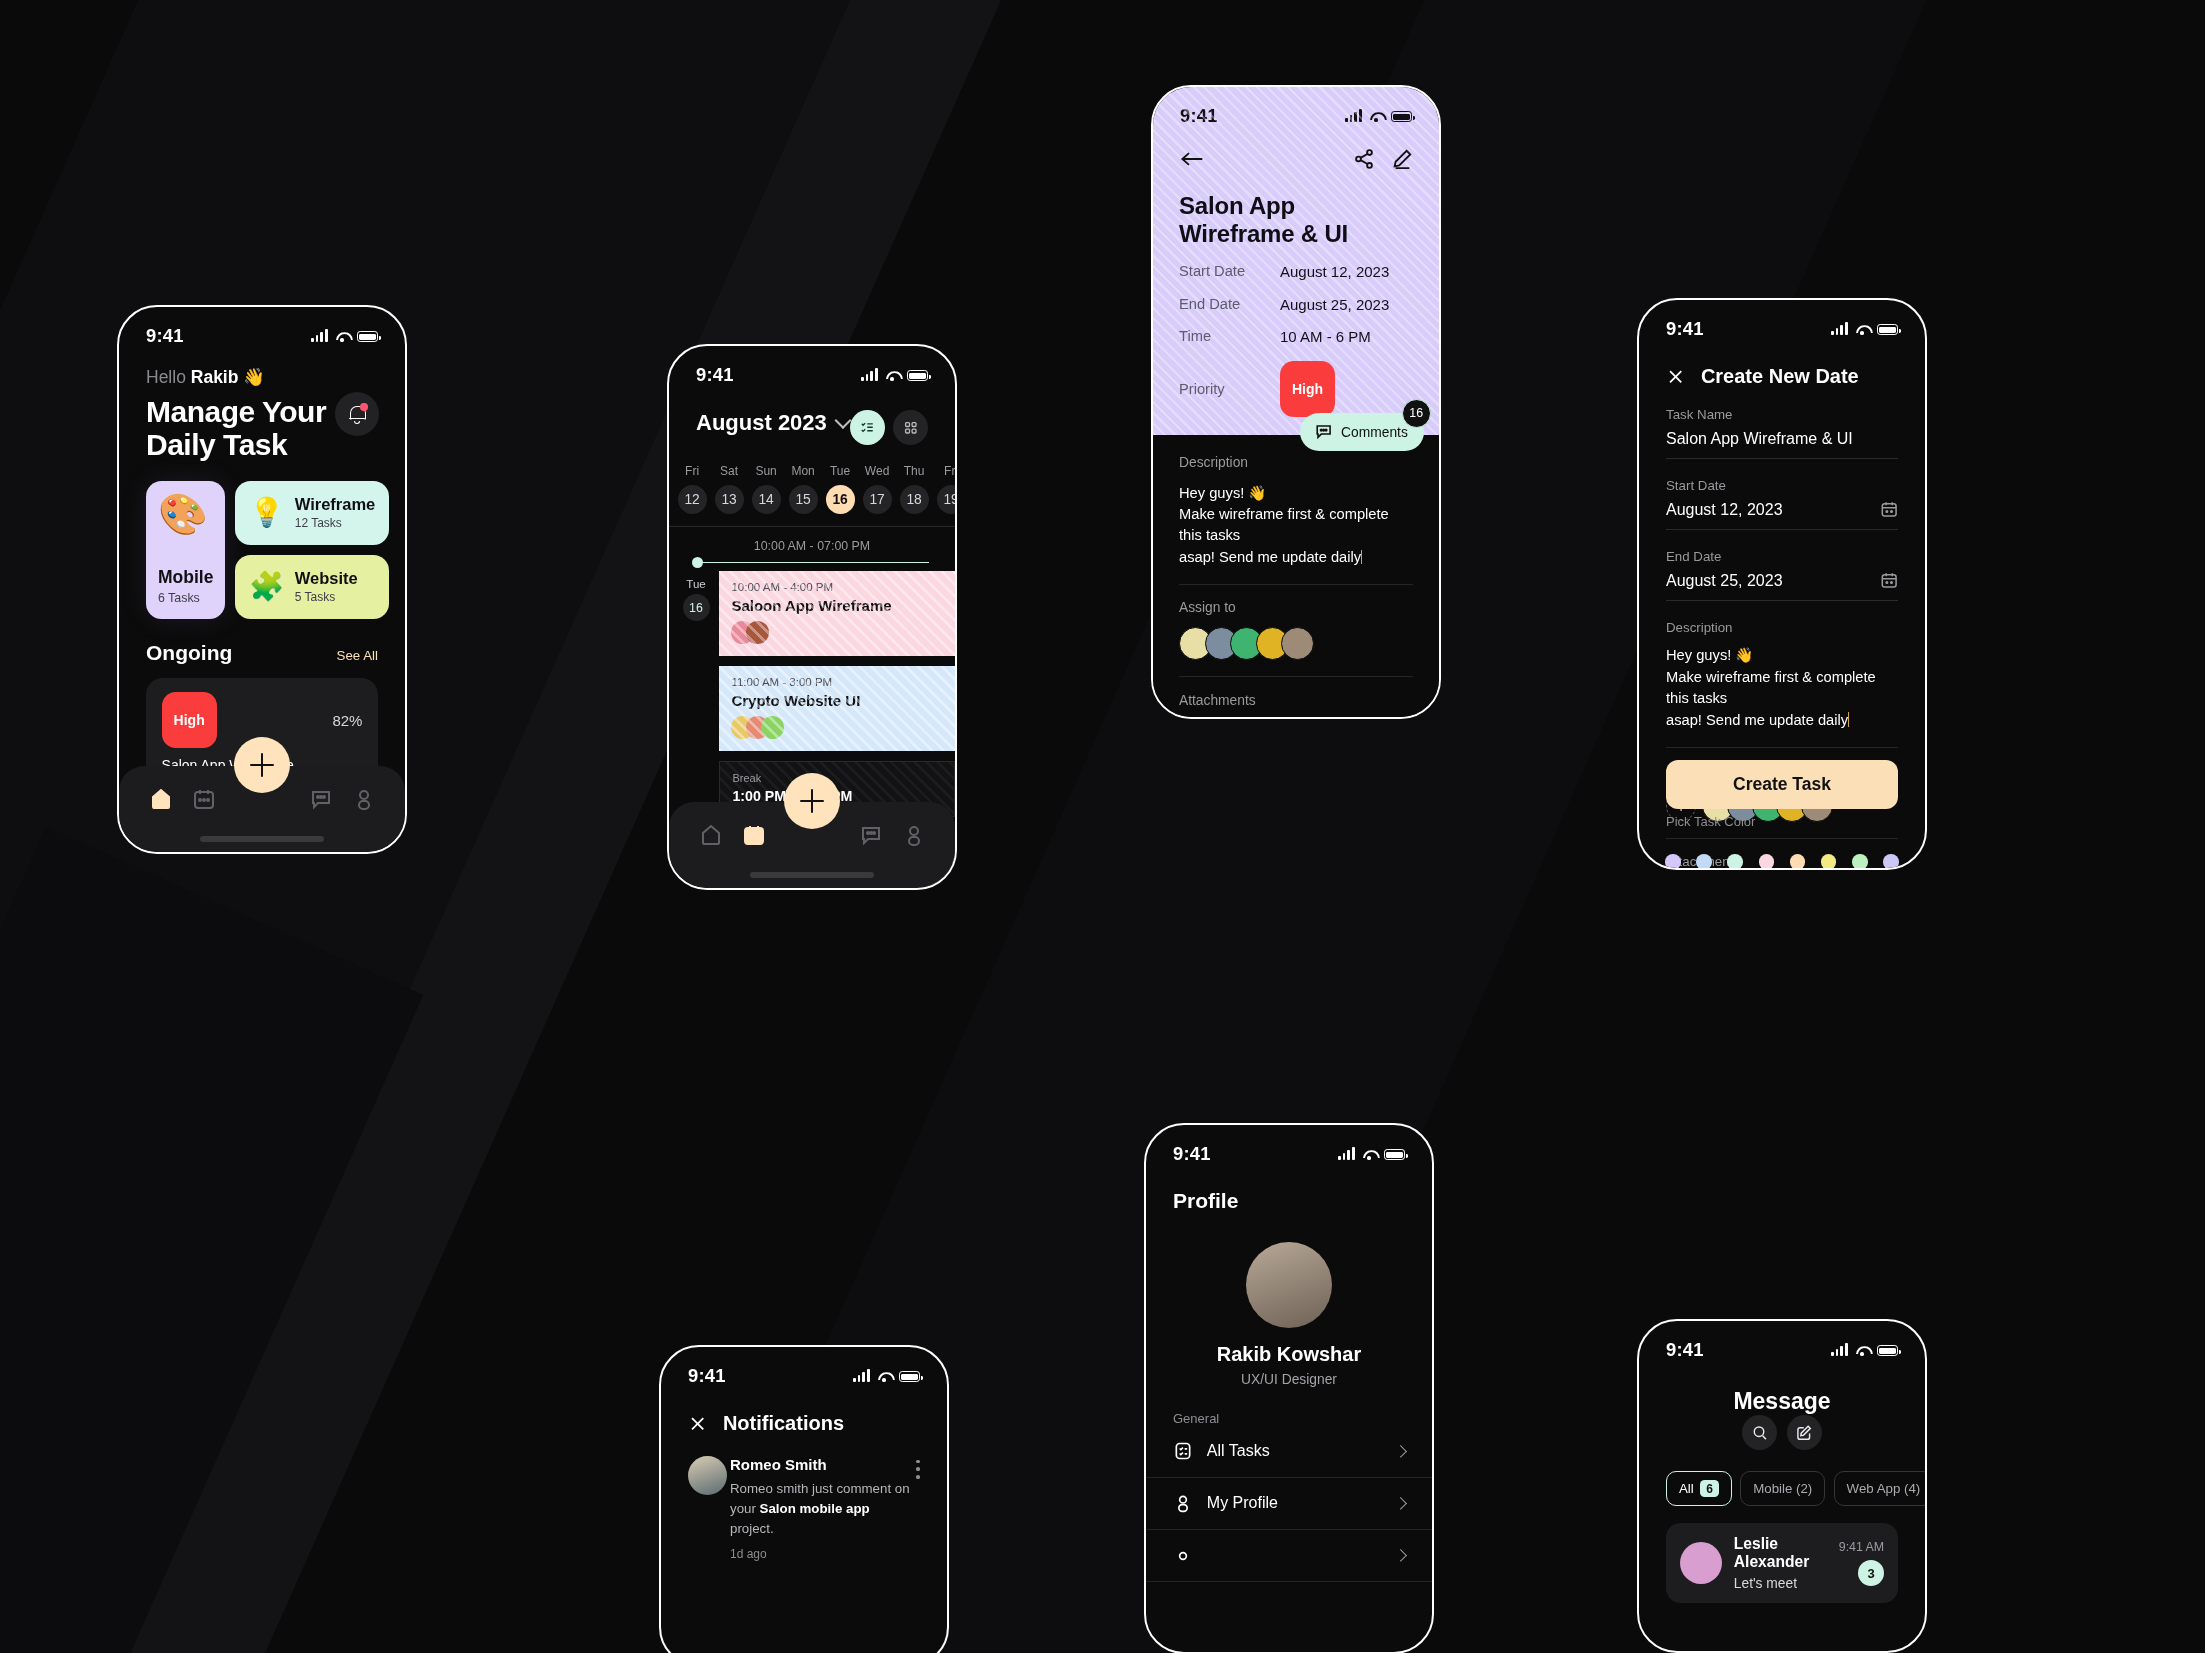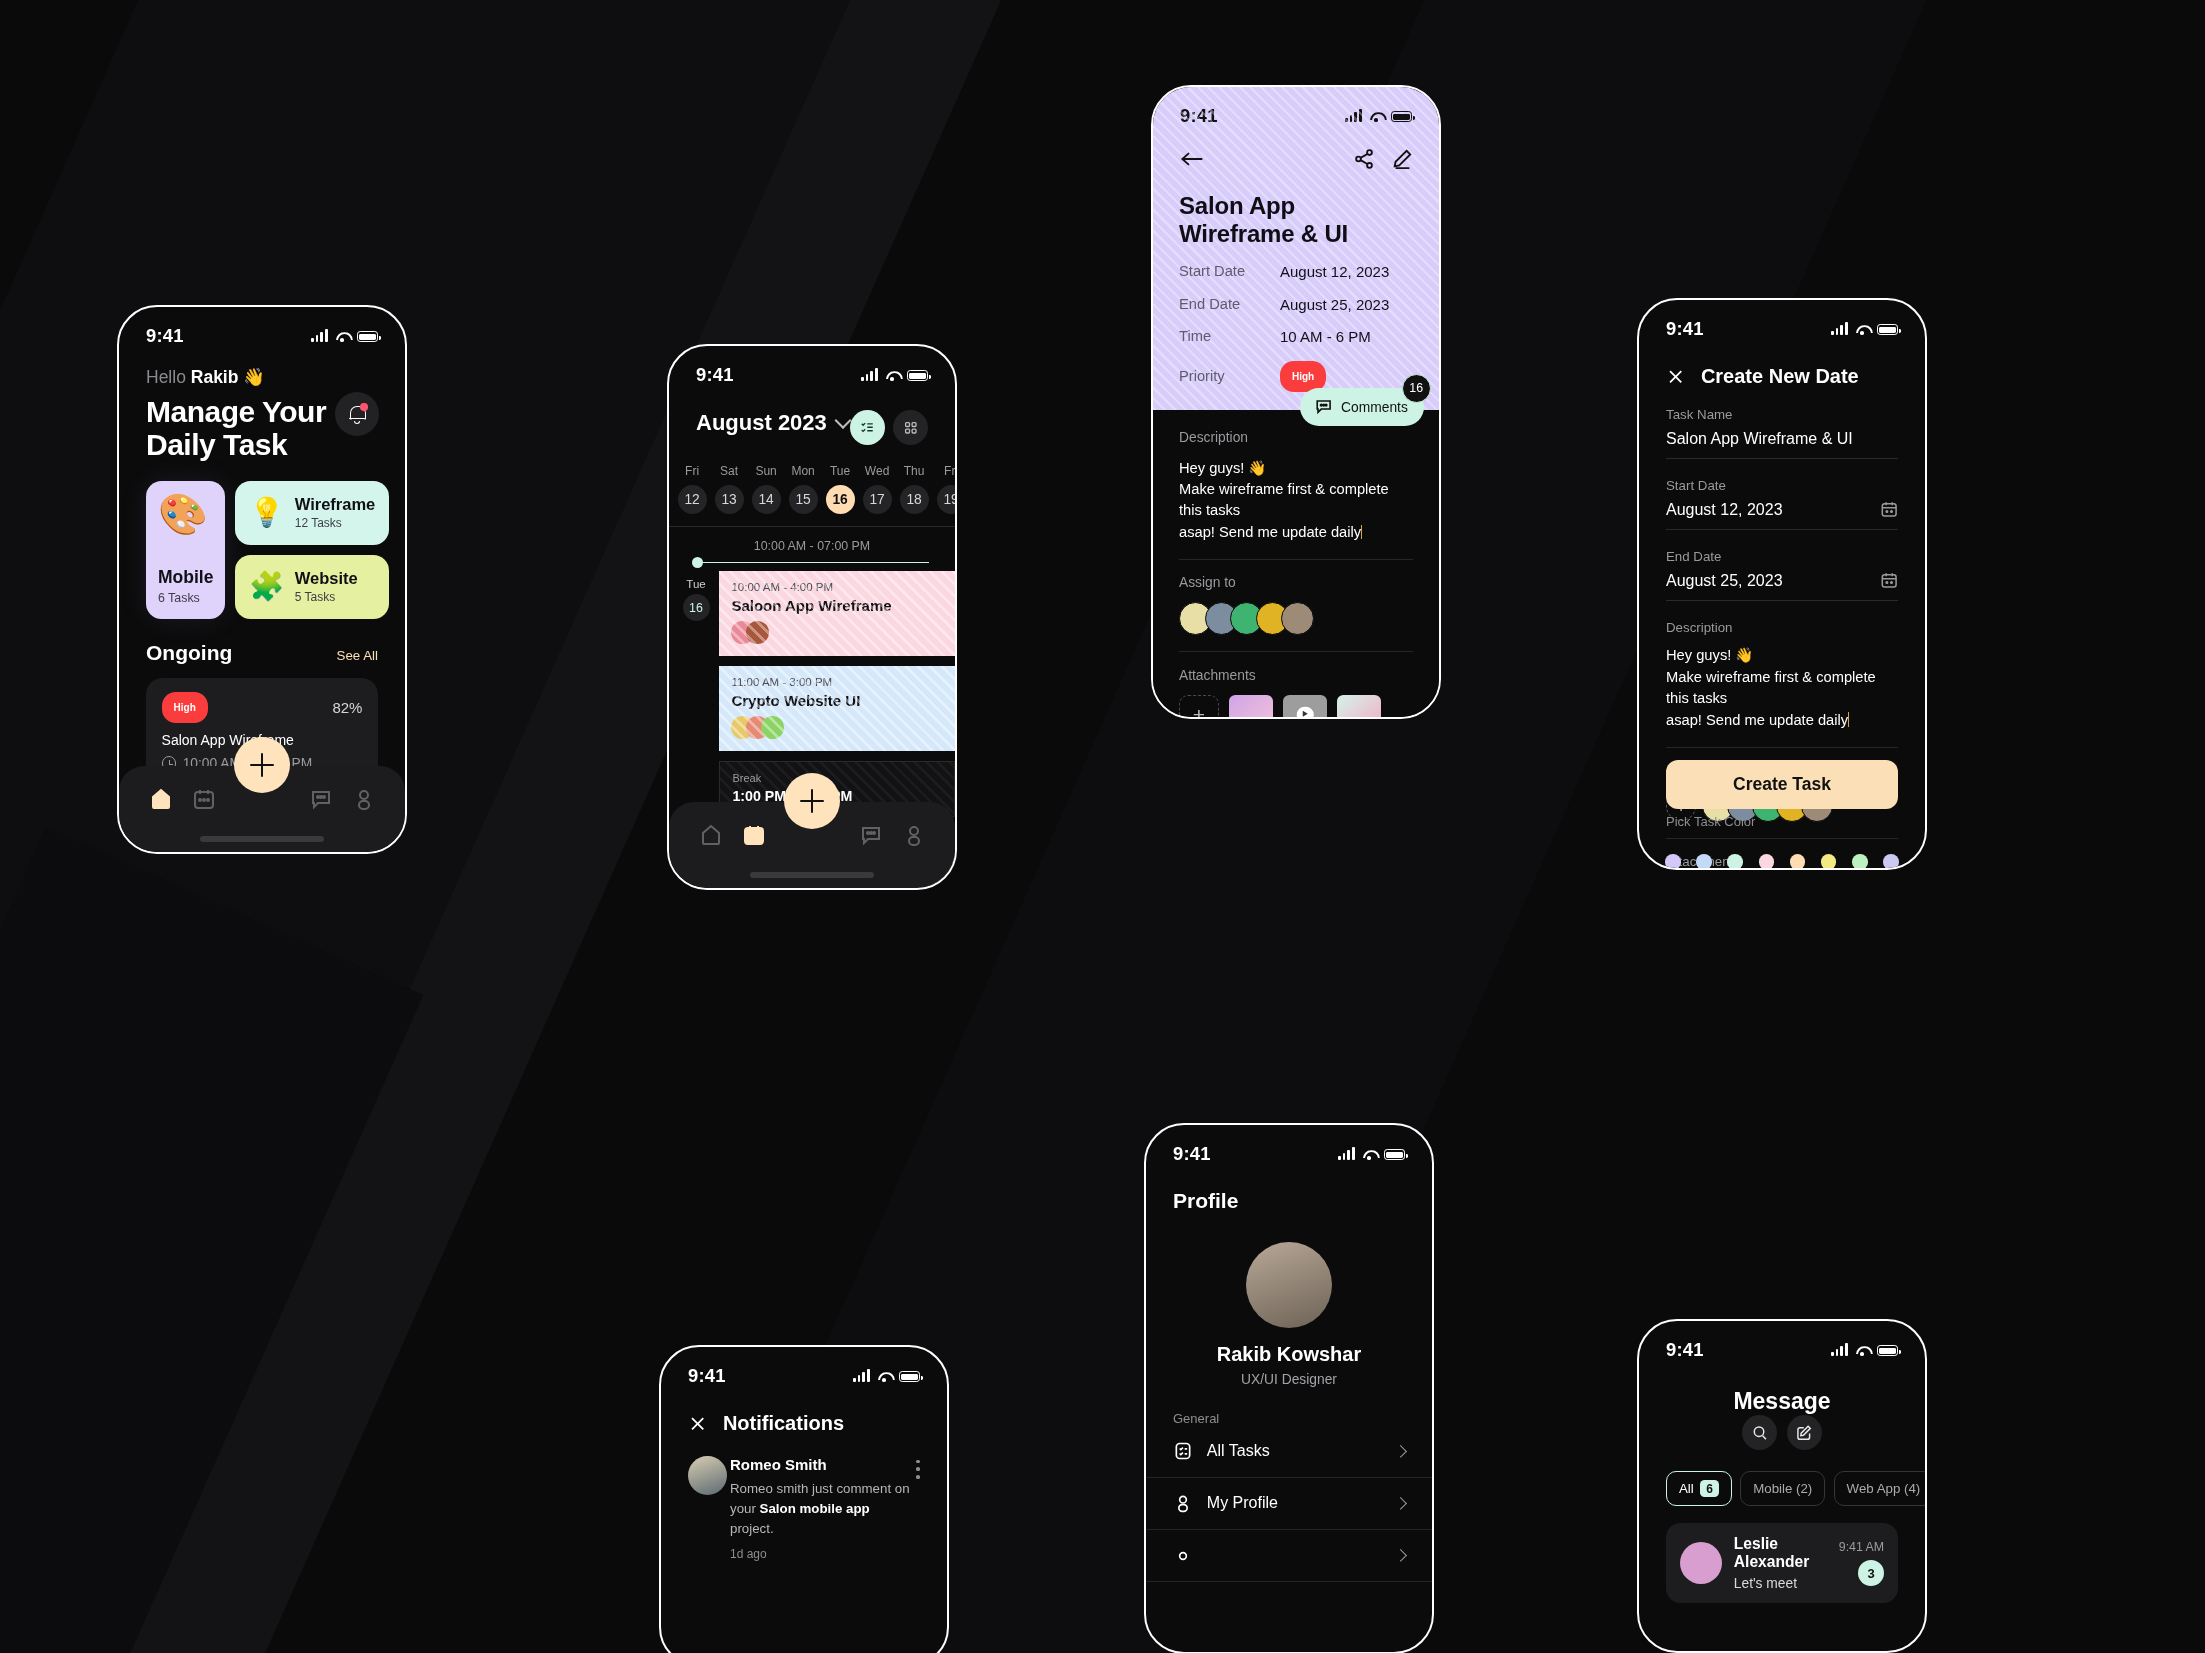--- a/index.html
+++ b/index.html
@@ -83,21 +83,21 @@
   .cat-sm .ctasks { font-size:12px; color:#3e3e48; margin-top:1.4px; }
   .emoji { font-size:28.5px; line-height:1; }
   .emoji-lg { font-size:40px; line-height:1; }
 
   .sec-head { display:flex; align-items:baseline; justify-content:space-between; margin-top:22px; }
   .sec-title { font-size:21px; font-weight:800; }
   .see-all { font-size:13.3px; color:#fbe0b4; }
 
   .task-card { background:#1d1d1f; border-radius:16.5px; padding:13.8px 15.6px; margin-top:13.8px; position:relative; }
   .task-top { display:flex; justify-content:space-between; align-items:center; }
-  .pill { padding:10px 12px; border-radius:13.8px; font-size:10px; font-weight:600; color:#fff; }
+  .pill { padding:20px 12px; border-radius:13.8px; font-size:14px; font-weight:600; color:#fff; }
   .pill.high { background:#fa3c3c; }
   .pill.medium { background:#d9a116; }
   .pct { font-size:15px; color:#d6d6d8; }
   .task-name { font-size:14px; font-weight:400; margin-top:9.2px; }
   .task-time { display:flex; align-items:center; gap:6.4px; margin-top:7.4px; color:#9a9a9f; font-size:13.8px; }
   .clock { width:14.7px; height:14.7px; border:1.4px solid #9a9a9f; border-radius:50%; position:relative; flex:none; }
   .clock::before { content:""; position:absolute; left:6px; top:2.8px; width:1.4px; height:5px; background:#9a9a9f; }
   .clock::after { content:""; position:absolute; left:6.4px; top:6.9px; width:4.1px; height:1.4px; background:#9a9a9f; }
   .task-foot { display:flex; justify-content:space-between; align-items:center; margin-top:12px; }
   .due { font-size:13.3px; color:#9a9a9f; }

